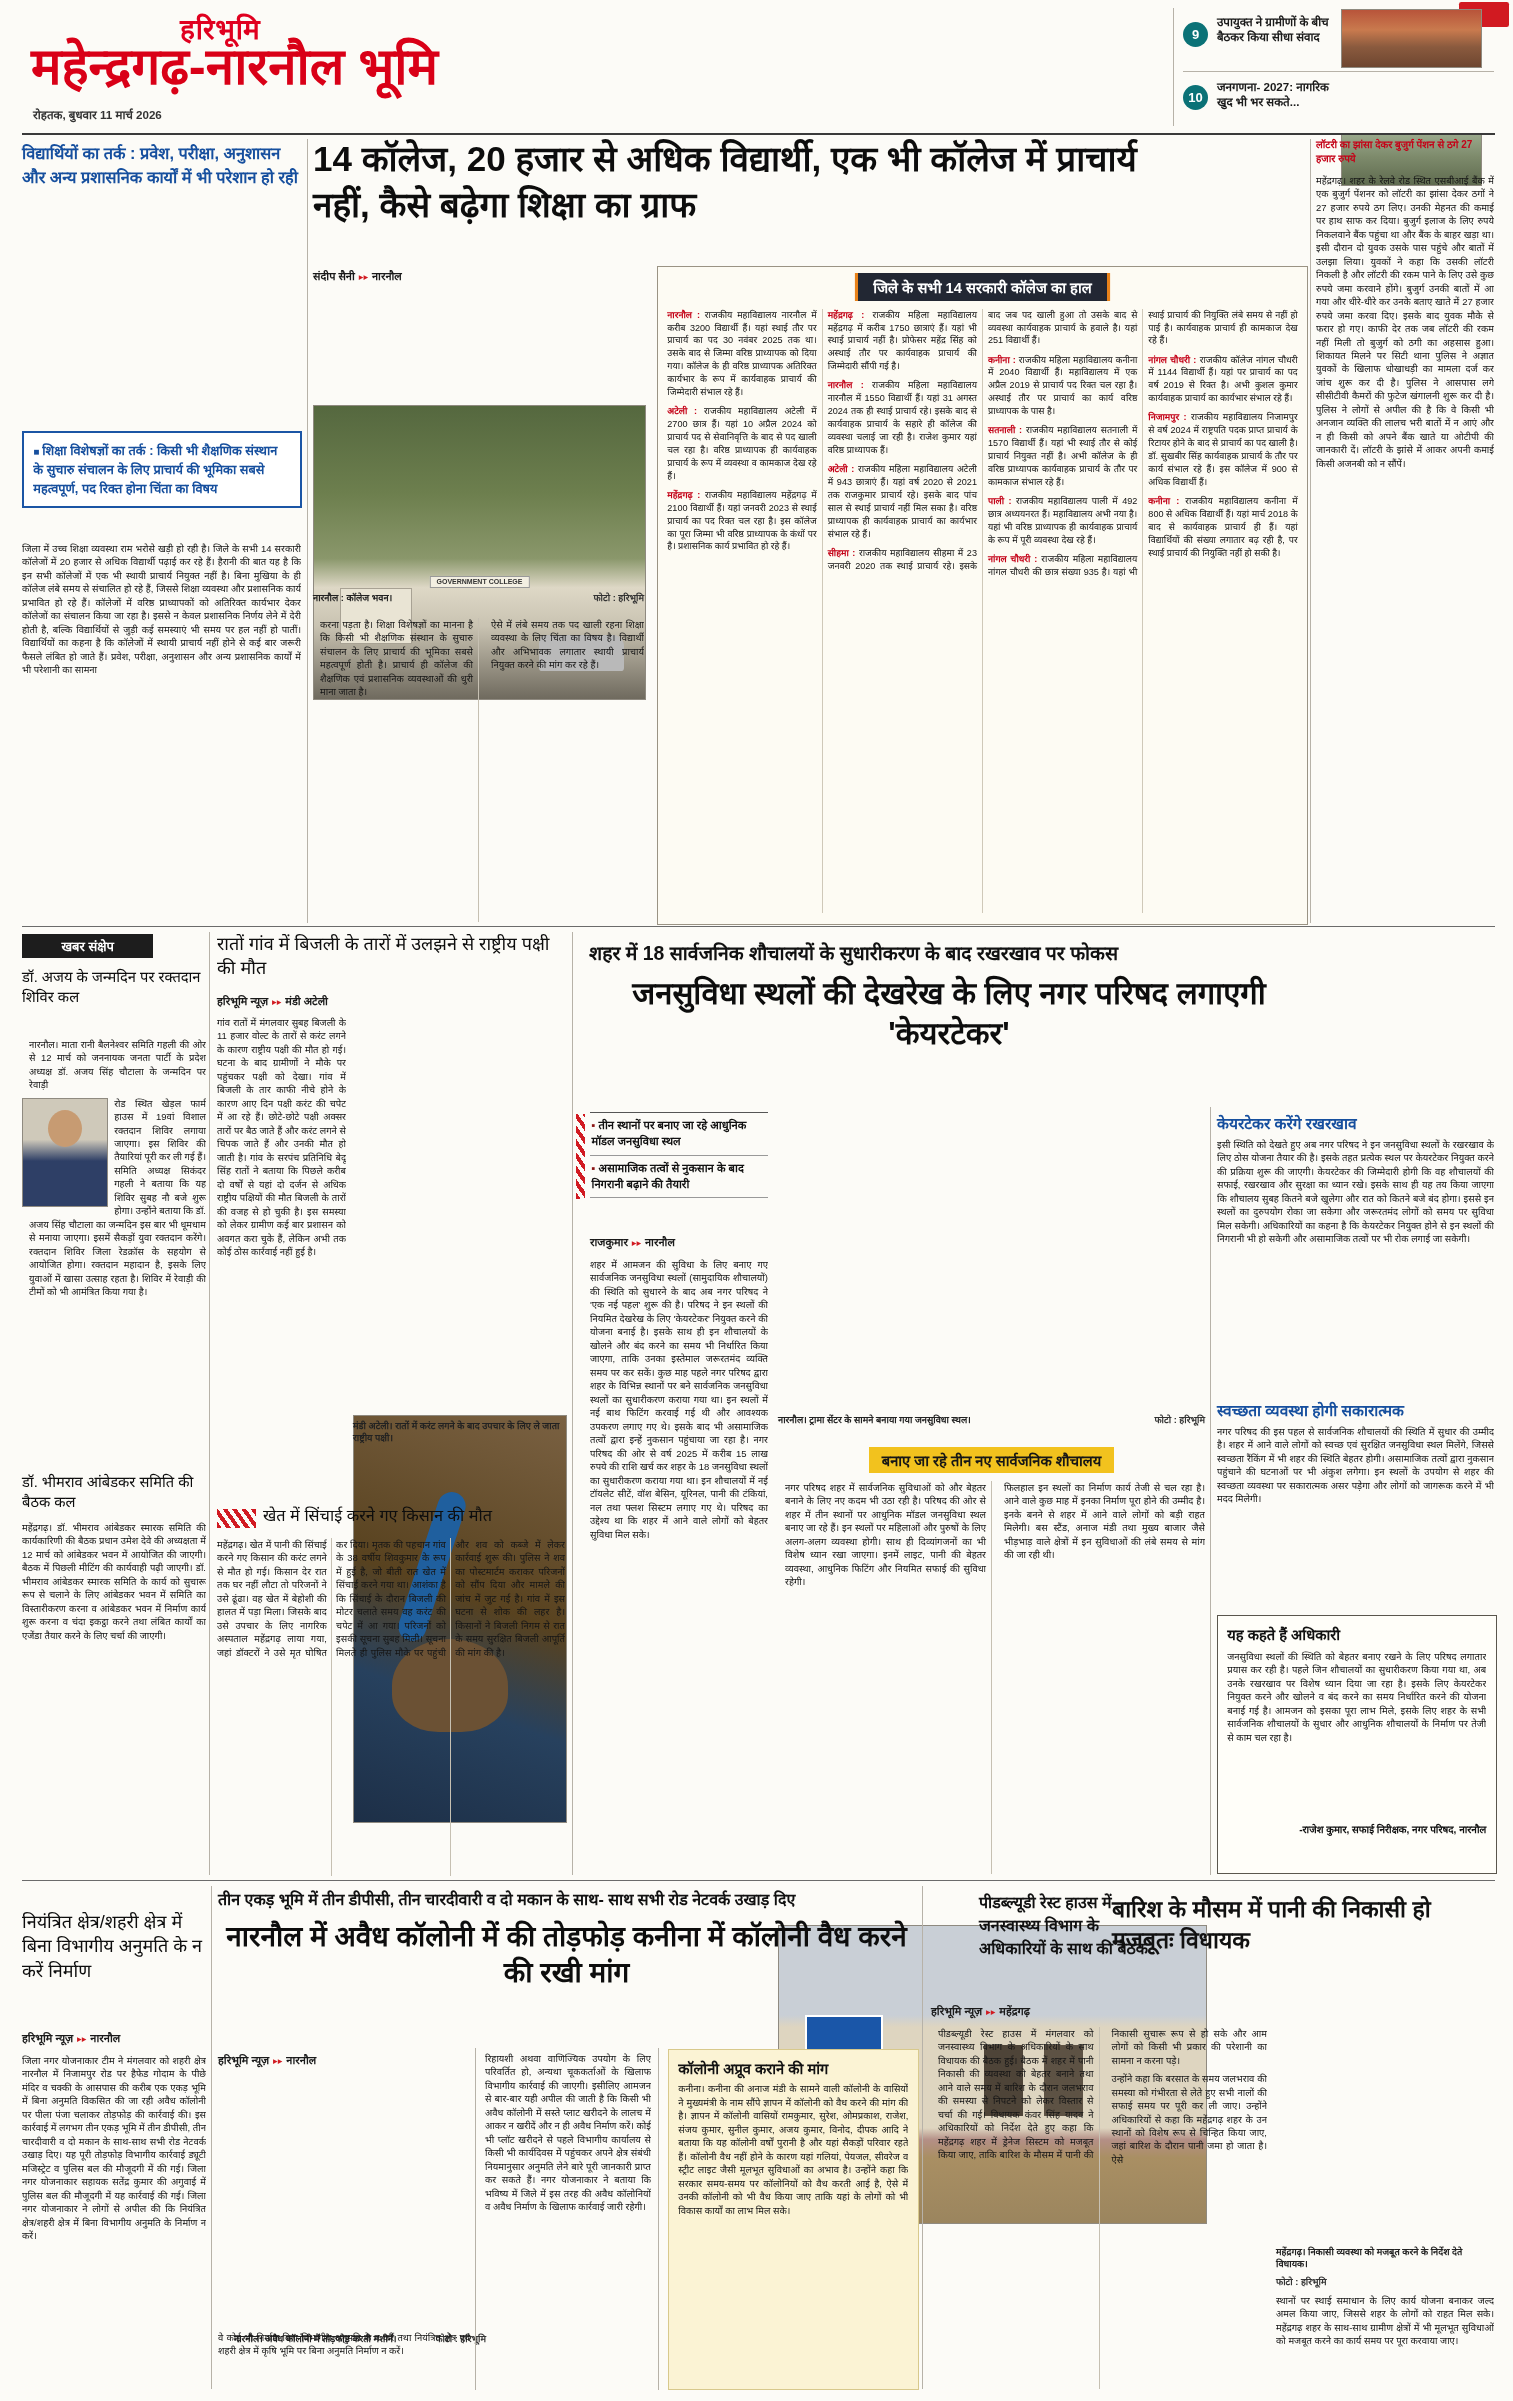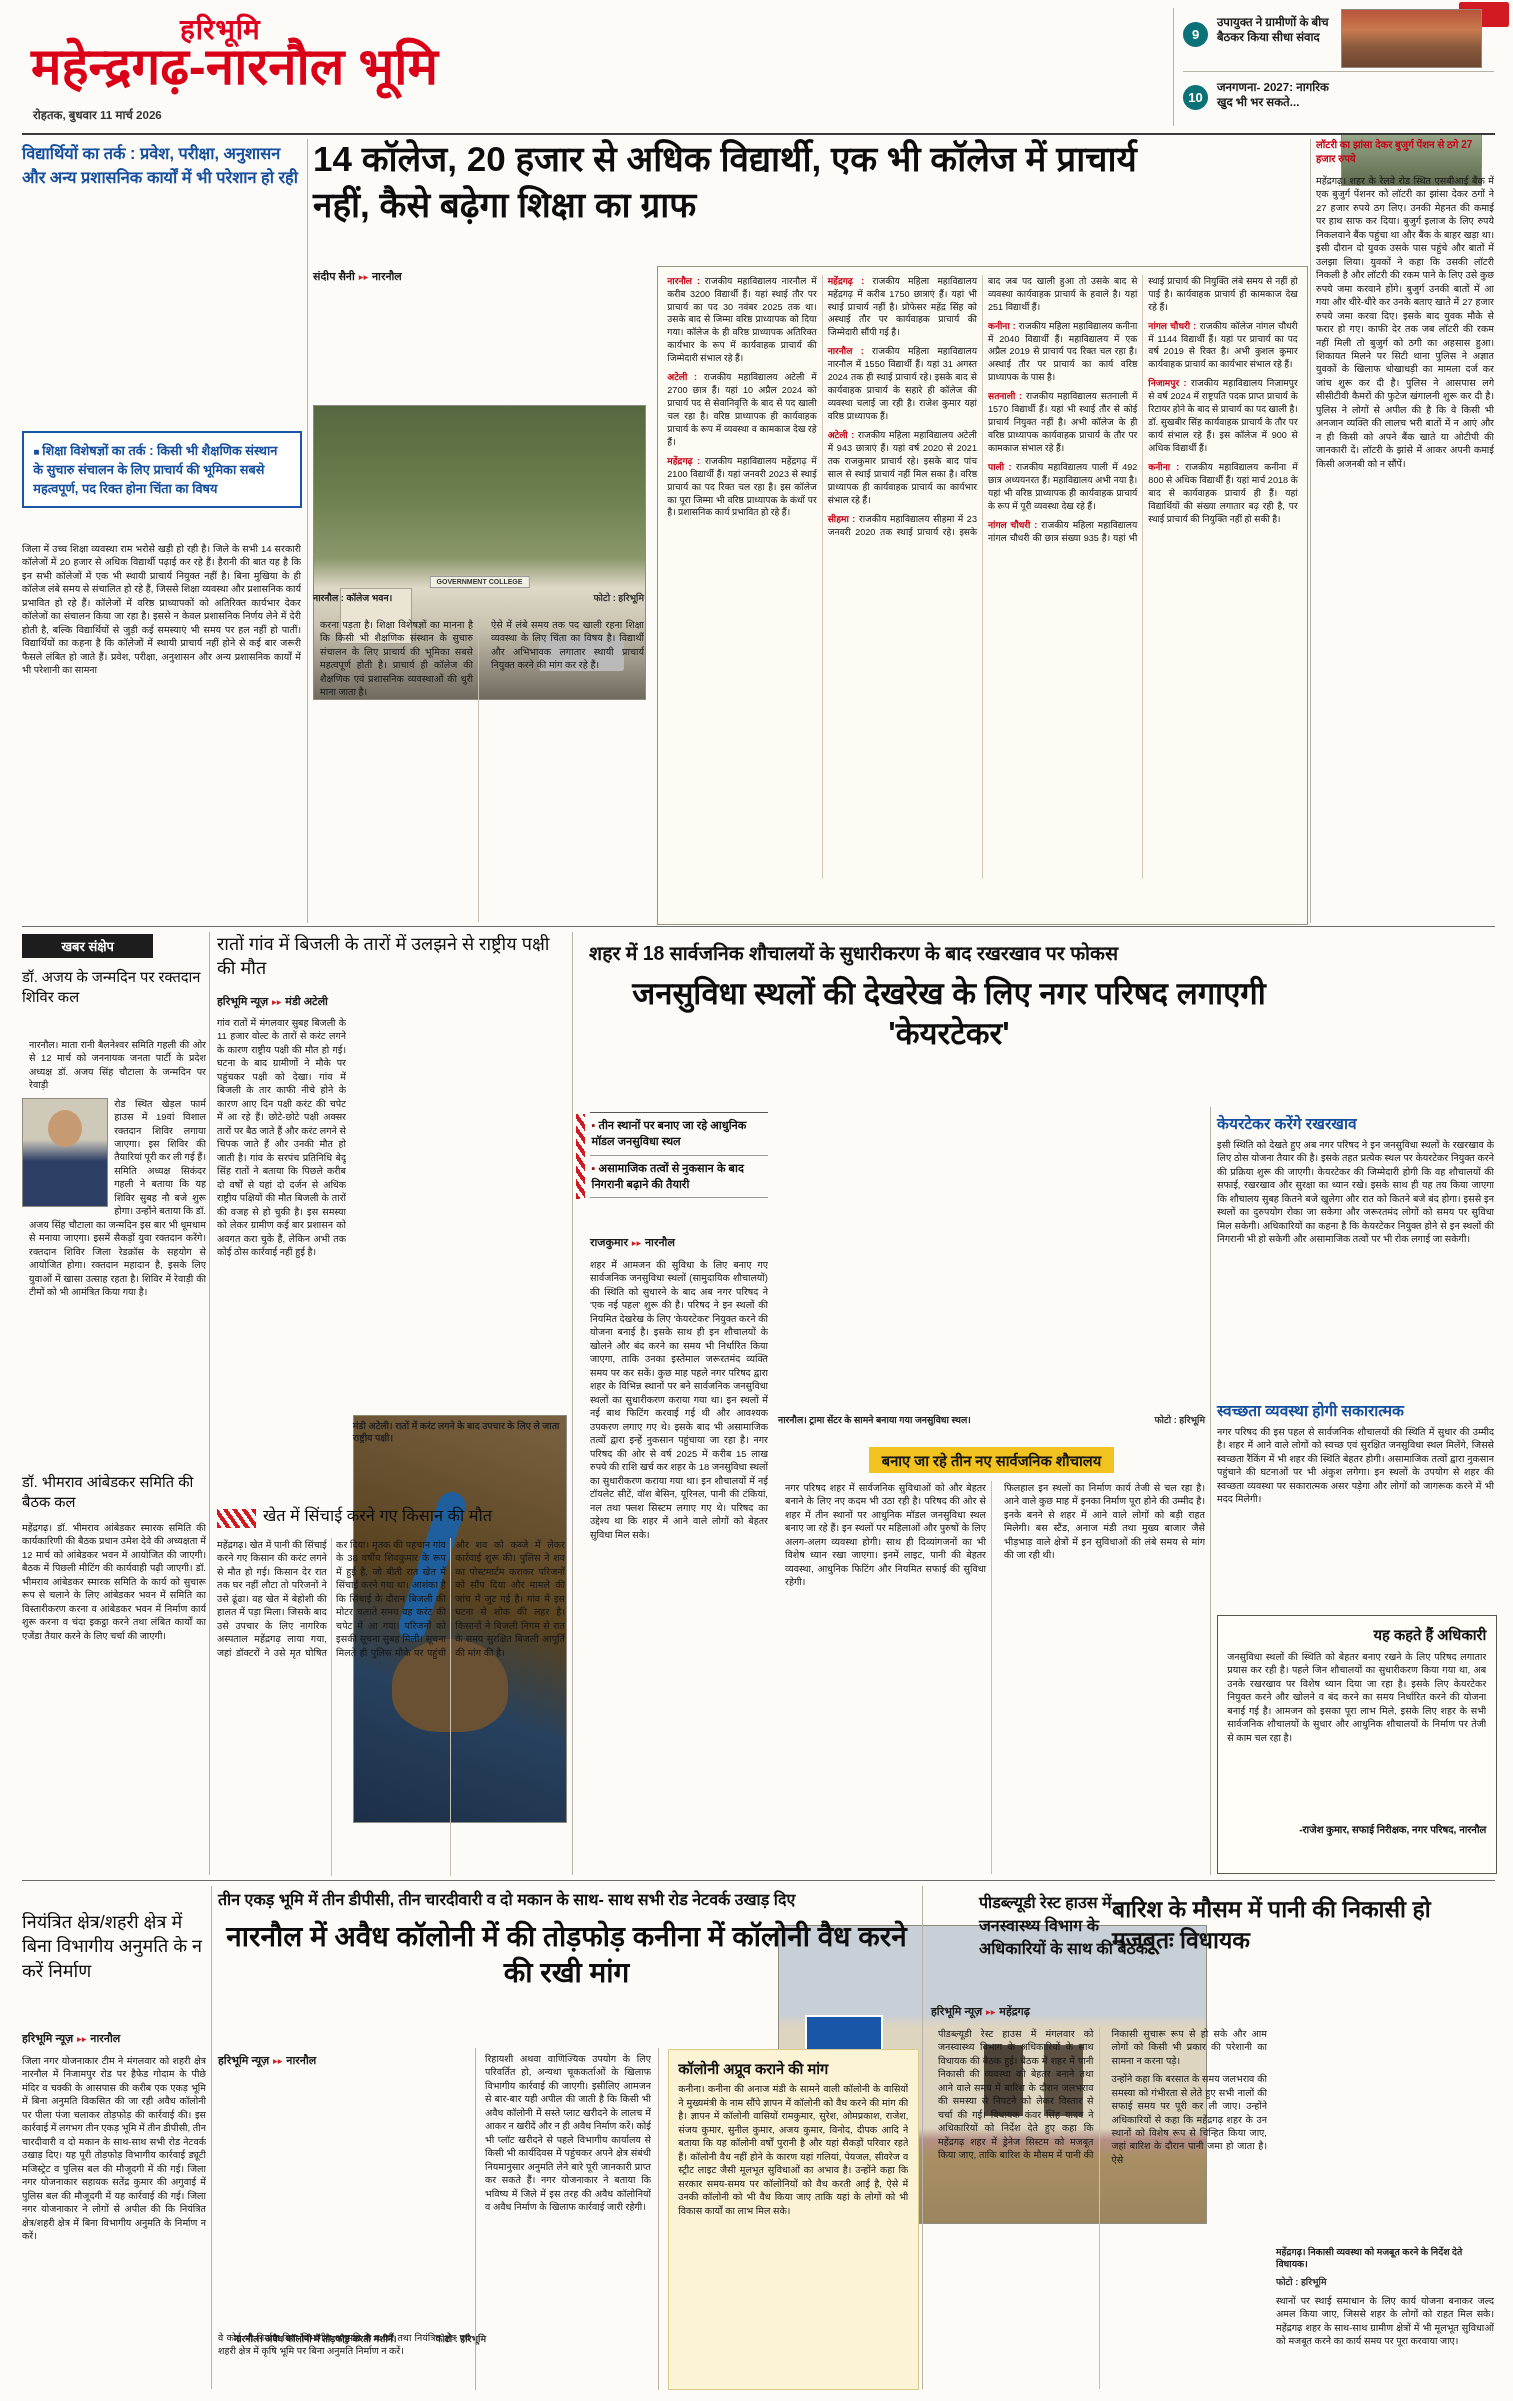--- a/index.html
+++ b/index.html
@@ -36,21 +36,21 @@
   .college-box{border:0.8px solid #9a9384;background:#fdfbf3;}
   .college-cols{column-count:4;column-gap:11px;column-rule:0.8px solid #cfc8b8;font-size:9.1px;line-height:1.42;text-align:justify;overflow:hidden;}
   .college-cols p{margin:0 0 6.2px 0;}
   .town{color:#c40318;font-weight:bold;}
   .town::after{content:" : ";color:#c40318;font-weight:bold;}
   .bullets{border-top:1.5px solid #555;}
   .bullet-item{border-bottom:0.8px solid #999;padding:5.4px 1.5px;font-size:11.2px;font-weight:bold;line-height:1.38;}
   .bmark::before{content:"▪ ";color:#8a1313;}
   .slashes{background:repeating-linear-gradient(55deg,#d11a21 0 3.9px,transparent 3.9px 7.7px);}
   .boxed{border:0.8px solid #5a564d;background:#fffef9;padding:7.7px 9.3px;}
-  .box-title{font-size:14.7px;font-weight:bold;text-align:right;margin-bottom:6.2px;}
+  .box-title{font-size:14.7px;font-weight:bold;text-align:left;margin-bottom:6.2px;}
   .sign{font-size:10px;font-weight:bold;text-align:right;margin-top:6.2px;}
   .demand-box{background:#fbf3d4;border:0.8px solid #d8c98c;padding:7.7px 9.3px;}
   .two-col{column-count:2;column-gap:11px;column-rule:0.8px solid #c6c0b2;}
   .three-col{column-count:3;column-gap:9.3px;column-rule:0.8px solid #c6c0b2;}
   .building-sign{position:absolute;left:50%;top:58%;transform:translateX(-50%);background:#f3efe2;color:#333;font-size:7px;font-weight:bold;padding:1.5px 6.2px;border:0.8px solid #999;white-space:nowrap;}
   .photo-layer{position:absolute;}
 </style>
 </head>
 <body>
 
@@ -99,20 +99,23 @@
     <span>नारनौल : कॉलेज भवन।</span>
     <span class="credit">फोटो : हरिभूमि</span>
   </div>
 
   <div class="abs body-text two-col" style="left:313px;top:618px;width:331px;height:304px;">
     <p>करना पड़ता है। शिक्षा विशेषज्ञों का मानना है कि किसी भी शैक्षणिक संस्थान के सुचारु संचालन के लिए प्राचार्य की भूमिका सबसे महत्वपूर्ण होती है। प्राचार्य ही कॉलेज की शैक्षणिक एवं प्रशासनिक व्यवस्थाओं की धुरी माना जाता है।</p>
     <p>ऐसे में लंबे समय तक पद खाली रहना शिक्षा व्यवस्था के लिए चिंता का विषय है। विद्यार्थी और अभिभावक लगातार स्थायी प्राचार्य नियुक्त करने की मांग कर रहे हैं।</p>
   </div>
 
   <div class="abs college-box" style="left:657px;top:266px;width:649px;height:657px;padding:0;">
+    <div style="text-align:center;margin-top:6.2px;">
+      <span class="ribbon-dark">जिले के सभी 14 सरकारी कॉलेज का हाल</span>
+    </div>
     <div class="college-cols" style="margin:7.7px 9.3px 0 9.3px;height:604px;">
       <p><span class="town">नारनौल</span><span>राजकीय महाविद्यालय नारनौल में करीब 3200 विद्यार्थी हैं। यहां स्थाई तौर पर प्राचार्य का पद 30 नवंबर 2025 तक था। उसके बाद से जिम्मा वरिष्ठ प्राध्यापक को दिया गया। कॉलेज के ही वरिष्ठ प्राध्यापक अतिरिक्त कार्यभार के रूप में कार्यवाहक प्राचार्य की जिम्मेदारी संभाल रहे हैं।</span></p>
       <p><span class="town">अटेली</span><span>राजकीय महाविद्यालय अटेली में 2700 छात्र हैं। यहां 10 अप्रैल 2024 को प्राचार्य पद से सेवानिवृत्ति के बाद से पद खाली चल रहा है। वरिष्ठ प्राध्यापक ही कार्यवाहक प्राचार्य के रूप में व्यवस्था व कामकाज देख रहे हैं।</span></p>
       <p><span class="town">महेंद्रगढ़</span><span>राजकीय महाविद्यालय महेंद्रगढ़ में 2100 विद्यार्थी हैं। यहां जनवरी 2023 से स्थाई प्राचार्य का पद रिक्त चल रहा है। इस कॉलेज का पूरा जिम्मा भी वरिष्ठ प्राध्यापक के कंधों पर है। प्रशासनिक कार्य प्रभावित हो रहे हैं।</span></p>
       <p><span class="town">महेंद्रगढ़</span><span>राजकीय महिला महाविद्यालय महेंद्रगढ़ में करीब 1750 छात्राएं हैं। यहां भी स्थाई प्राचार्य नहीं है। प्रोफेसर महेंद्र सिंह को अस्थाई तौर पर कार्यवाहक प्राचार्य की जिम्मेदारी सौंपी गई है।</span></p>
       <p><span class="town">नारनौल</span><span>राजकीय महिला महाविद्यालय नारनौल में 1550 विद्यार्थी हैं। यहां 31 अगस्त 2024 तक ही स्थाई प्राचार्य रहे। इसके बाद से कार्यवाहक प्राचार्य के सहारे ही कॉलेज की व्यवस्था चलाई जा रही है। राजेश कुमार यहां वरिष्ठ प्राध्यापक हैं।</span></p>
       <p><span class="town">अटेली</span><span>राजकीय महिला महाविद्यालय अटेली में 943 छात्राएं हैं। यहां वर्ष 2020 से 2021 तक राजकुमार प्राचार्य रहे। इसके बाद पांच साल से स्थाई प्राचार्य नहीं मिल सका है। वरिष्ठ प्राध्यापक ही कार्यवाहक प्राचार्य का कार्यभार संभाल रहे हैं।</span></p>
       <p><span class="town">सीहमा</span><span>राजकीय महाविद्यालय सीहमा में 23 जनवरी 2020 तक स्थाई प्राचार्य रहे। इसके बाद जब पद खाली हुआ तो उसके बाद से व्यवस्था कार्यवाहक प्राचार्य के हवाले है। यहां 251 विद्यार्थी हैं।</span></p>
       <p><span class="town">कनीना</span><span>राजकीय महिला महाविद्यालय कनीना में 2040 विद्यार्थी हैं। महाविद्यालय में एक अप्रैल 2019 से प्राचार्य पद रिक्त चल रहा है। अस्थाई तौर पर प्राचार्य का कार्य वरिष्ठ प्राध्यापक के पास है।</span></p>
       <p><span class="town">सतनाली</span><span>राजकीय महाविद्यालय सतनाली में 1570 विद्यार्थी हैं। यहां भी स्थाई तौर से कोई प्राचार्य नियुक्त नहीं है। अभी कॉलेज के ही वरिष्ठ प्राध्यापक कार्यवाहक प्राचार्य के तौर पर कामकाज संभाल रहे हैं।</span></p>

